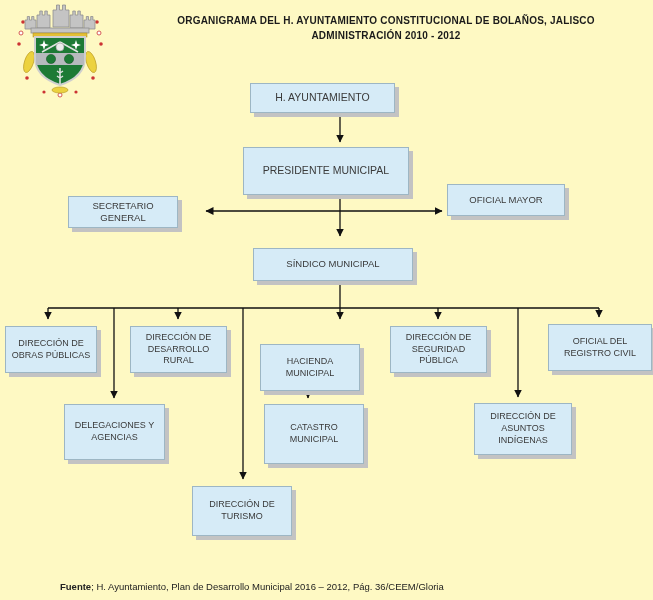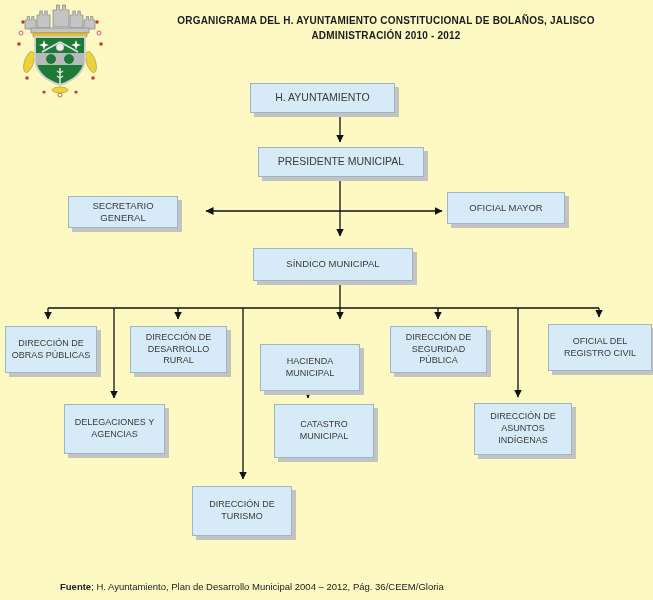--- a/index.html
+++ b/index.html
@@ -105,55 +105,55 @@
     <path d="M43,69 c2,2 4,2 6,0 M43,74 c2,2 4,2 6,0" stroke="#e0e0e0" stroke-width="1.2" fill="none"></path>
   </svg>
 
   <div class="title">
     <div class="tline">ORGANIGRAMA DEL H. AYUNTAMIENTO CONSTITUCIONAL DE BOLAÑOS, JALISCO</div>
     <div class="tline">ADMINISTRACIÓN 2010 - 2012</div>
   </div>
 
   <div class="node lg" style="left:250px;top:83px;width:145px;height:30px">H. AYUNTAMIENTO</div>
 
-  <div class="node lg" style="left:258px;top:147px;width:166px;height:30px">PRESIDENTE MUNICIPAL</div>
+  <div class="node lg" style="left:243px;top:147px;width:166px;height:48px">PRESIDENTE MUNICIPAL</div>
 
   <div class="node md" style="left:68px;top:196px;width:110px;height:32px">SECRETARIO GENERAL</div>
 
-  <div class="node md" style="left:447px;top:192px;width:118px;height:32px">OFICIAL MAYOR</div>
+  <div class="node md" style="left:447px;top:184px;width:118px;height:32px">OFICIAL MAYOR</div>
 
   <div class="node md" style="left:253px;top:248px;width:160px;height:33px">SÍNDICO MUNICIPAL</div>
 
   <div class="node sm" style="left:5px;top:326px;width:92px;height:47px">DIRECCIÓN DE
 OBRAS PÚBLICAS</div>
 
   <div class="node sm" style="left:130px;top:326px;width:97px;height:47px">DIRECCIÓN DE
 DESARROLLO
 RURAL</div>
 
   <div class="node sm" style="left:260px;top:344px;width:100px;height:47px">HACIENDA
 MUNICIPAL</div>
 
   <div class="node sm" style="left:390px;top:326px;width:97px;height:47px">DIRECCIÓN DE
 SEGURIDAD
 PÚBLICA</div>
 
   <div class="node sm" style="left:548px;top:324px;width:104px;height:47px">OFICIAL DEL
 REGISTRO CIVIL</div>
 
-  <div class="node sm" style="left:64px;top:404px;width:101px;height:50px">DELEGACIONES Y
+  <div class="node sm" style="left:64px;top:404px;width:101px;height:56px">DELEGACIONES Y
 AGENCIAS</div>
 
-  <div class="node sm" style="left:274px;top:404px;width:100px;height:54px">CATASTRO
+  <div class="node sm" style="left:264px;top:404px;width:100px;height:60px">CATASTRO
 MUNICIPAL</div>
 
   <div class="node sm" style="left:474px;top:403px;width:98px;height:52px">DIRECCIÓN DE
 ASUNTOS
 INDÍGENAS</div>
 
   <div class="node sm" style="left:192px;top:486px;width:100px;height:50px">DIRECCIÓN DE
 TURISMO</div>
 
   <div class="footer">
-    <b>Fuente</b><span>; H. Ayuntamiento, Plan de Desarrollo Municipal 2004 – 2012, Pág. 36/CEEM/Gloria</span>
+    <b>Fuente</b><span>; H. Ayuntamiento, Plan de Desarrollo Municipal 2016 – 2012, Pág. 36/CEEM/Gloria</span>
   </div>
 
 </div>
 
 </body></html>

